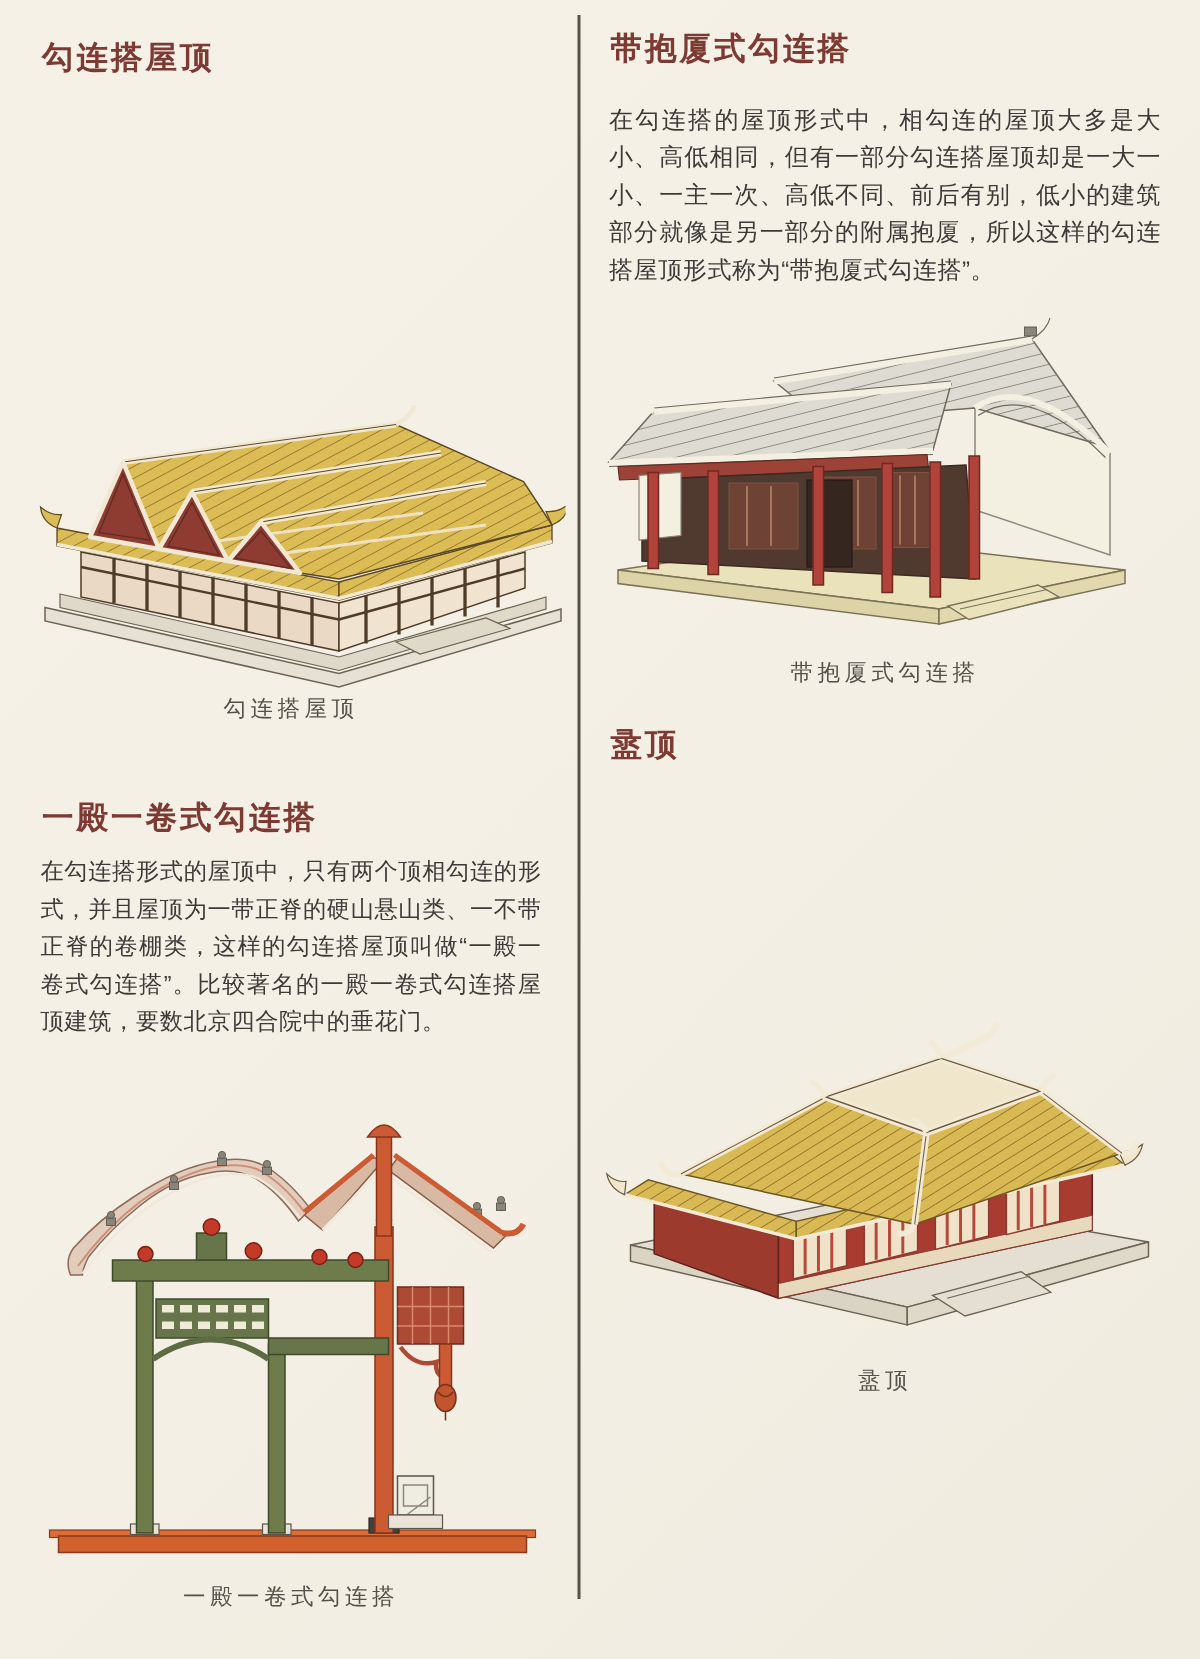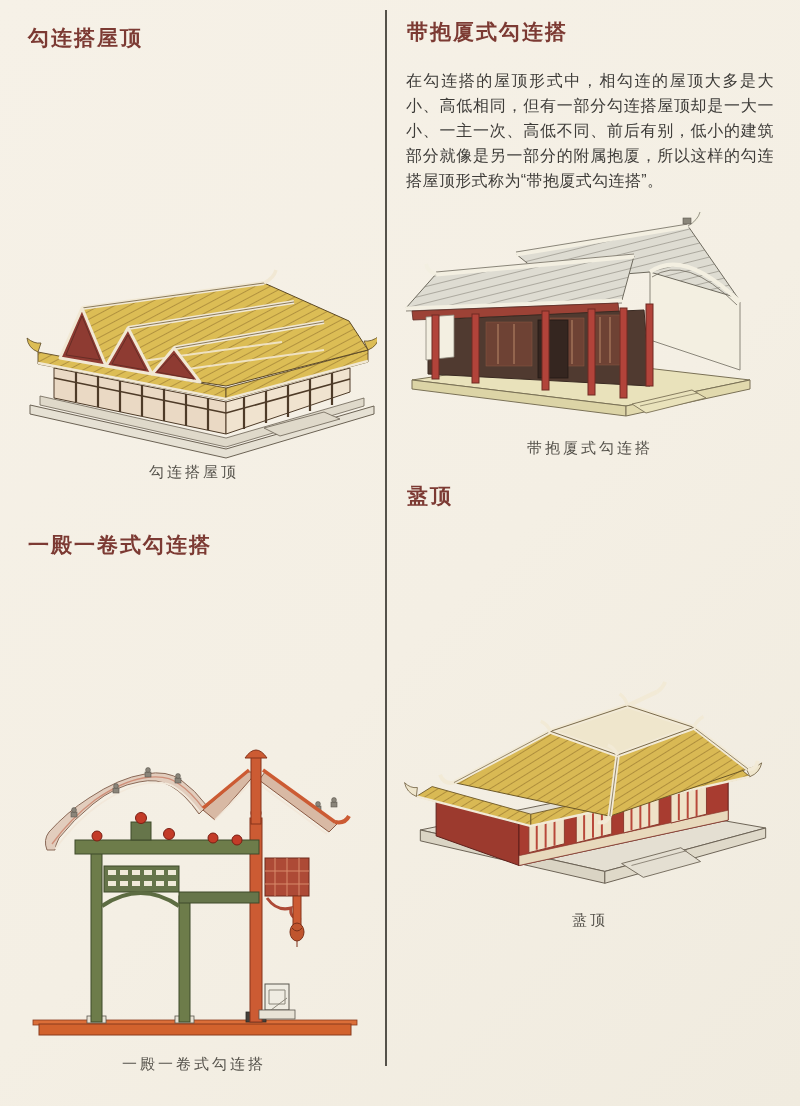--- a/index.html
+++ b/index.html
@@ -92,20 +92,21 @@
           <path d="M88,98 L104,69 L122,104 Z"></path>
           <path d="M133,106 L150,88 L170,113 Z"></path>
       </g>
     </svg>
   </div>
 
   <div class="caption" style="top:463px;">勾连搭屋顶</div>
 
   <div class="heading" style="top:531px;left:1px;">一殿一卷式勾连搭</div>
 
+  <div class="bodytext" style="top:569px;">在勾连搭形式的屋顶中，只有两个顶相勾连的形式，并且屋顶为一带正脊的硬山悬山类、一不带正脊的卷棚类，这样的勾连搭屋顶叫做“一殿一卷式勾连搭”。比较著名的一殿一卷式勾连搭屋顶建筑，要数北京四合院中的垂花门。</div>
 
   <div class="figure" style="top:728px;left:-8px;width:350px;height:320px;">
     <svg width="350" height="320" viewBox="0 0 350 320">
 
       <rect x="14" y="292" width="324" height="5" fill="#db6e38" stroke="#8a3a1c" stroke-width="0.8"></rect>
       <rect x="20" y="296" width="312" height="11" fill="#d2622d" stroke="#8a3a1c" stroke-width="1"></rect>
 
       <rect x="68" y="288" width="19" height="7" fill="#e8e3d6" stroke="#5a564e" stroke-width="0.8"></rect>
       <rect x="156" y="288" width="19" height="7" fill="#e8e3d6" stroke="#5a564e" stroke-width="0.8"></rect>
       <rect x="72" y="116" width="11" height="178" fill="#6d7c4a" stroke="#3f4a2a" stroke-width="1"></rect>

